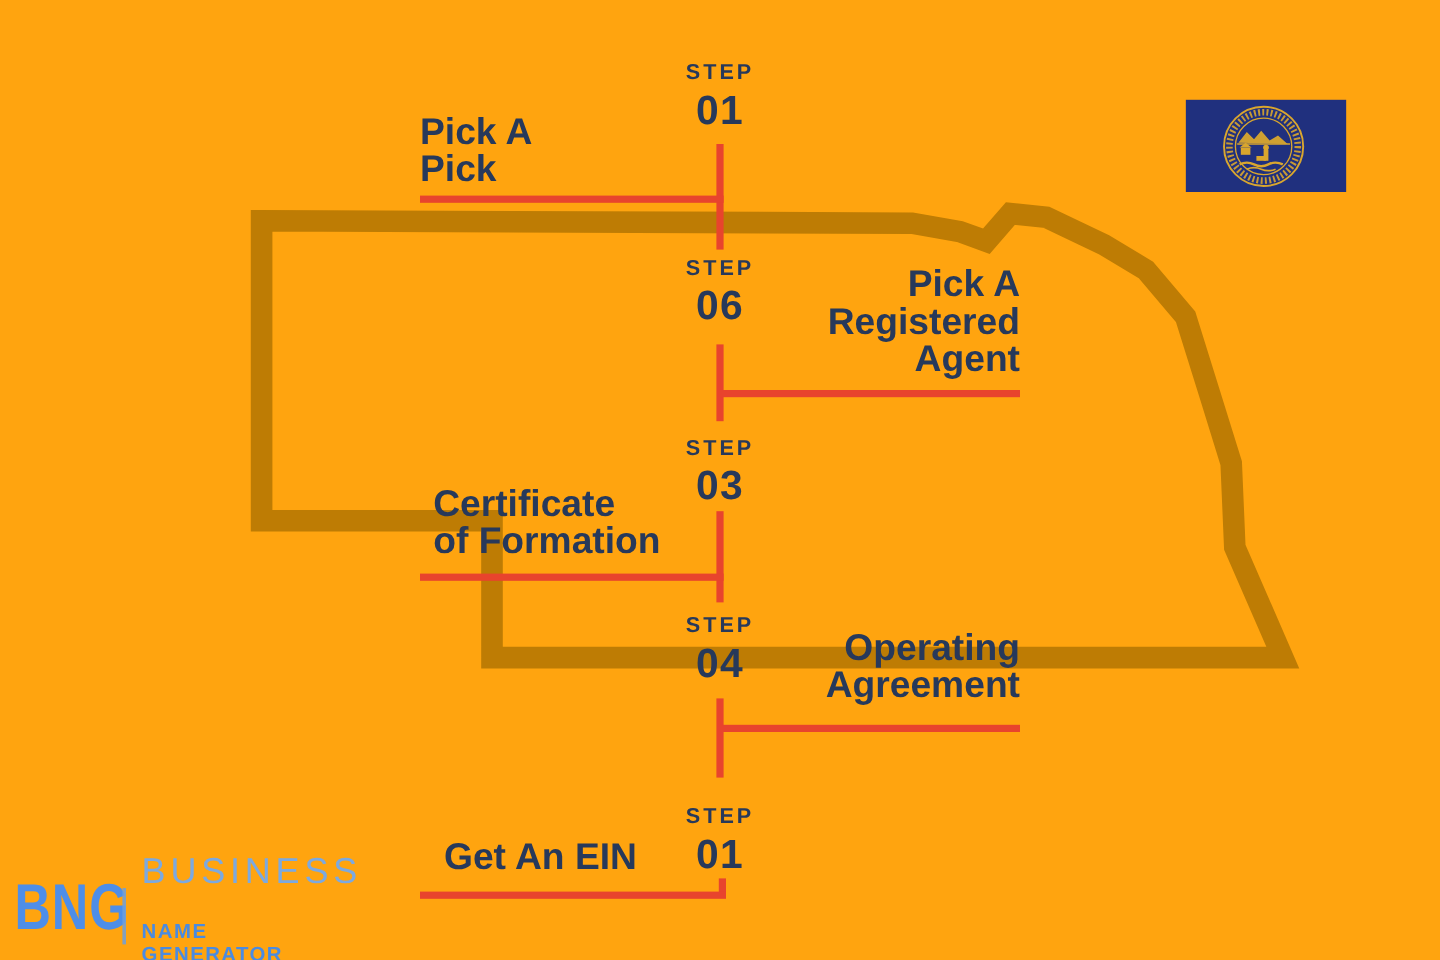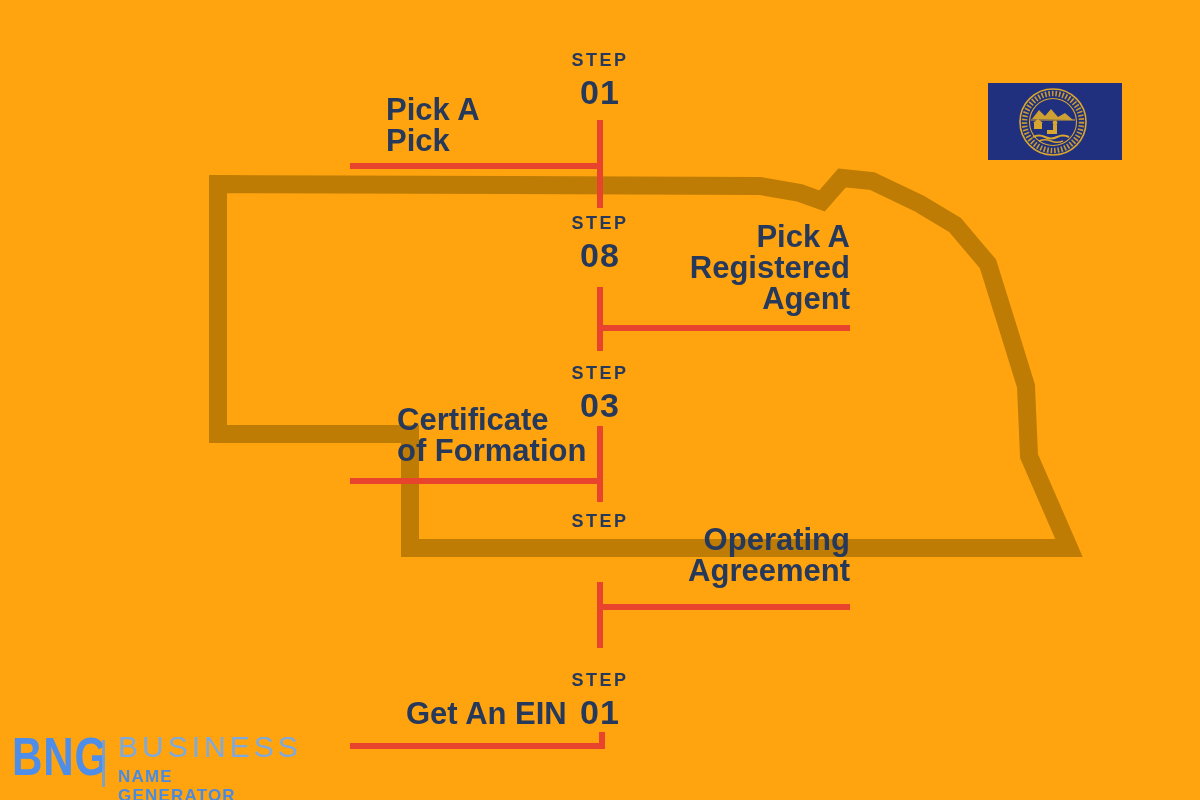--- a/index.html
+++ b/index.html
@@ -12,35 +12,35 @@
   }
   
   #outline-svg{position:absolute;left:0;top:0;z-index:1;}
   
   .conn{position:absolute;background:#E8442D;z-index:2;}
   
   .step{position:absolute;left:500px;width:200px;text-align:center;z-index:3;color:#27395B;}
   .step-word{font-size:18px;line-height:20px;font-weight:bold;letter-spacing:2.5px;}
   .step-num{font-size:34px;line-height:45px;font-weight:bold;letter-spacing:1px;}
   
-  .title{position:absolute;z-index:3;color:#27395B;font-weight:bold;font-size:31px;line-height:31px;margin-left:36px;}
+  .title{position:absolute;z-index:3;color:#27395B;font-weight:bold;font-size:31px;line-height:31px;}
   .title.right{text-align:right;}
   .title span{display:block;}
   
   #flag{position:absolute;left:988px;top:83px;z-index:3;}
   
   #logo{position:absolute;left:0;top:0;z-index:3;}
   .bng-abbr{
     position:absolute;left:12px;top:728px;
     font-size:54px;font-weight:bold;letter-spacing:1px;color:#4E8EE8;
     transform:scaleX(.78);transform-origin:left top;line-height:56px;
   }
   .logo-sep{position:absolute;left:102px;top:740px;width:3px;height:47px;background:#6FA0DC;opacity:.85;}
   .logo-business{
-    position:absolute;left:118px;top:731px;
+    position:absolute;left:118px;top:711px;
     font-size:30px;font-weight:400;letter-spacing:4px;color:#7CA9E0;line-height:31px;
   }
   .logo-namegen{
     position:absolute;left:118px;top:767px;
     font-size:17px;font-weight:bold;letter-spacing:1.2px;color:#4A8BE2;line-height:19px;
   }
 </style>
 </head>
 <body>
 
@@ -60,28 +60,29 @@
   <div class="conn" style="left:600px;top:604px;width:250px;height:6px"></div>
   <div class="conn" style="left:599px;top:732px;width:6px;height:14px"></div>
   <div class="conn" style="left:350px;top:743px;width:255px;height:6px"></div>
 
   <div class="step" style="top:50px">
     <div class="step-word">STEP</div>
     <div class="step-num">01</div>
   </div>
   <div class="step" style="top:213px">
     <div class="step-word">STEP</div>
-    <div class="step-num">08</div>
+    <div class="step-num">06</div>
   </div>
   <div class="step" style="top:363px">
     <div class="step-word">STEP</div>
     <div class="step-num">03</div>
   </div>
   <div class="step" style="top:511px">
     <div class="step-word">STEP</div>
+    <div class="step-num">04</div>
   </div>
   <div class="step" style="top:670px">
     <div class="step-word">STEP</div>
     <div class="step-num">01</div>
   </div>
 
   <div class="title" style="left:350px;top:94px">
     <span>Pick A</span>
     <span>Pick</span>
   </div>

